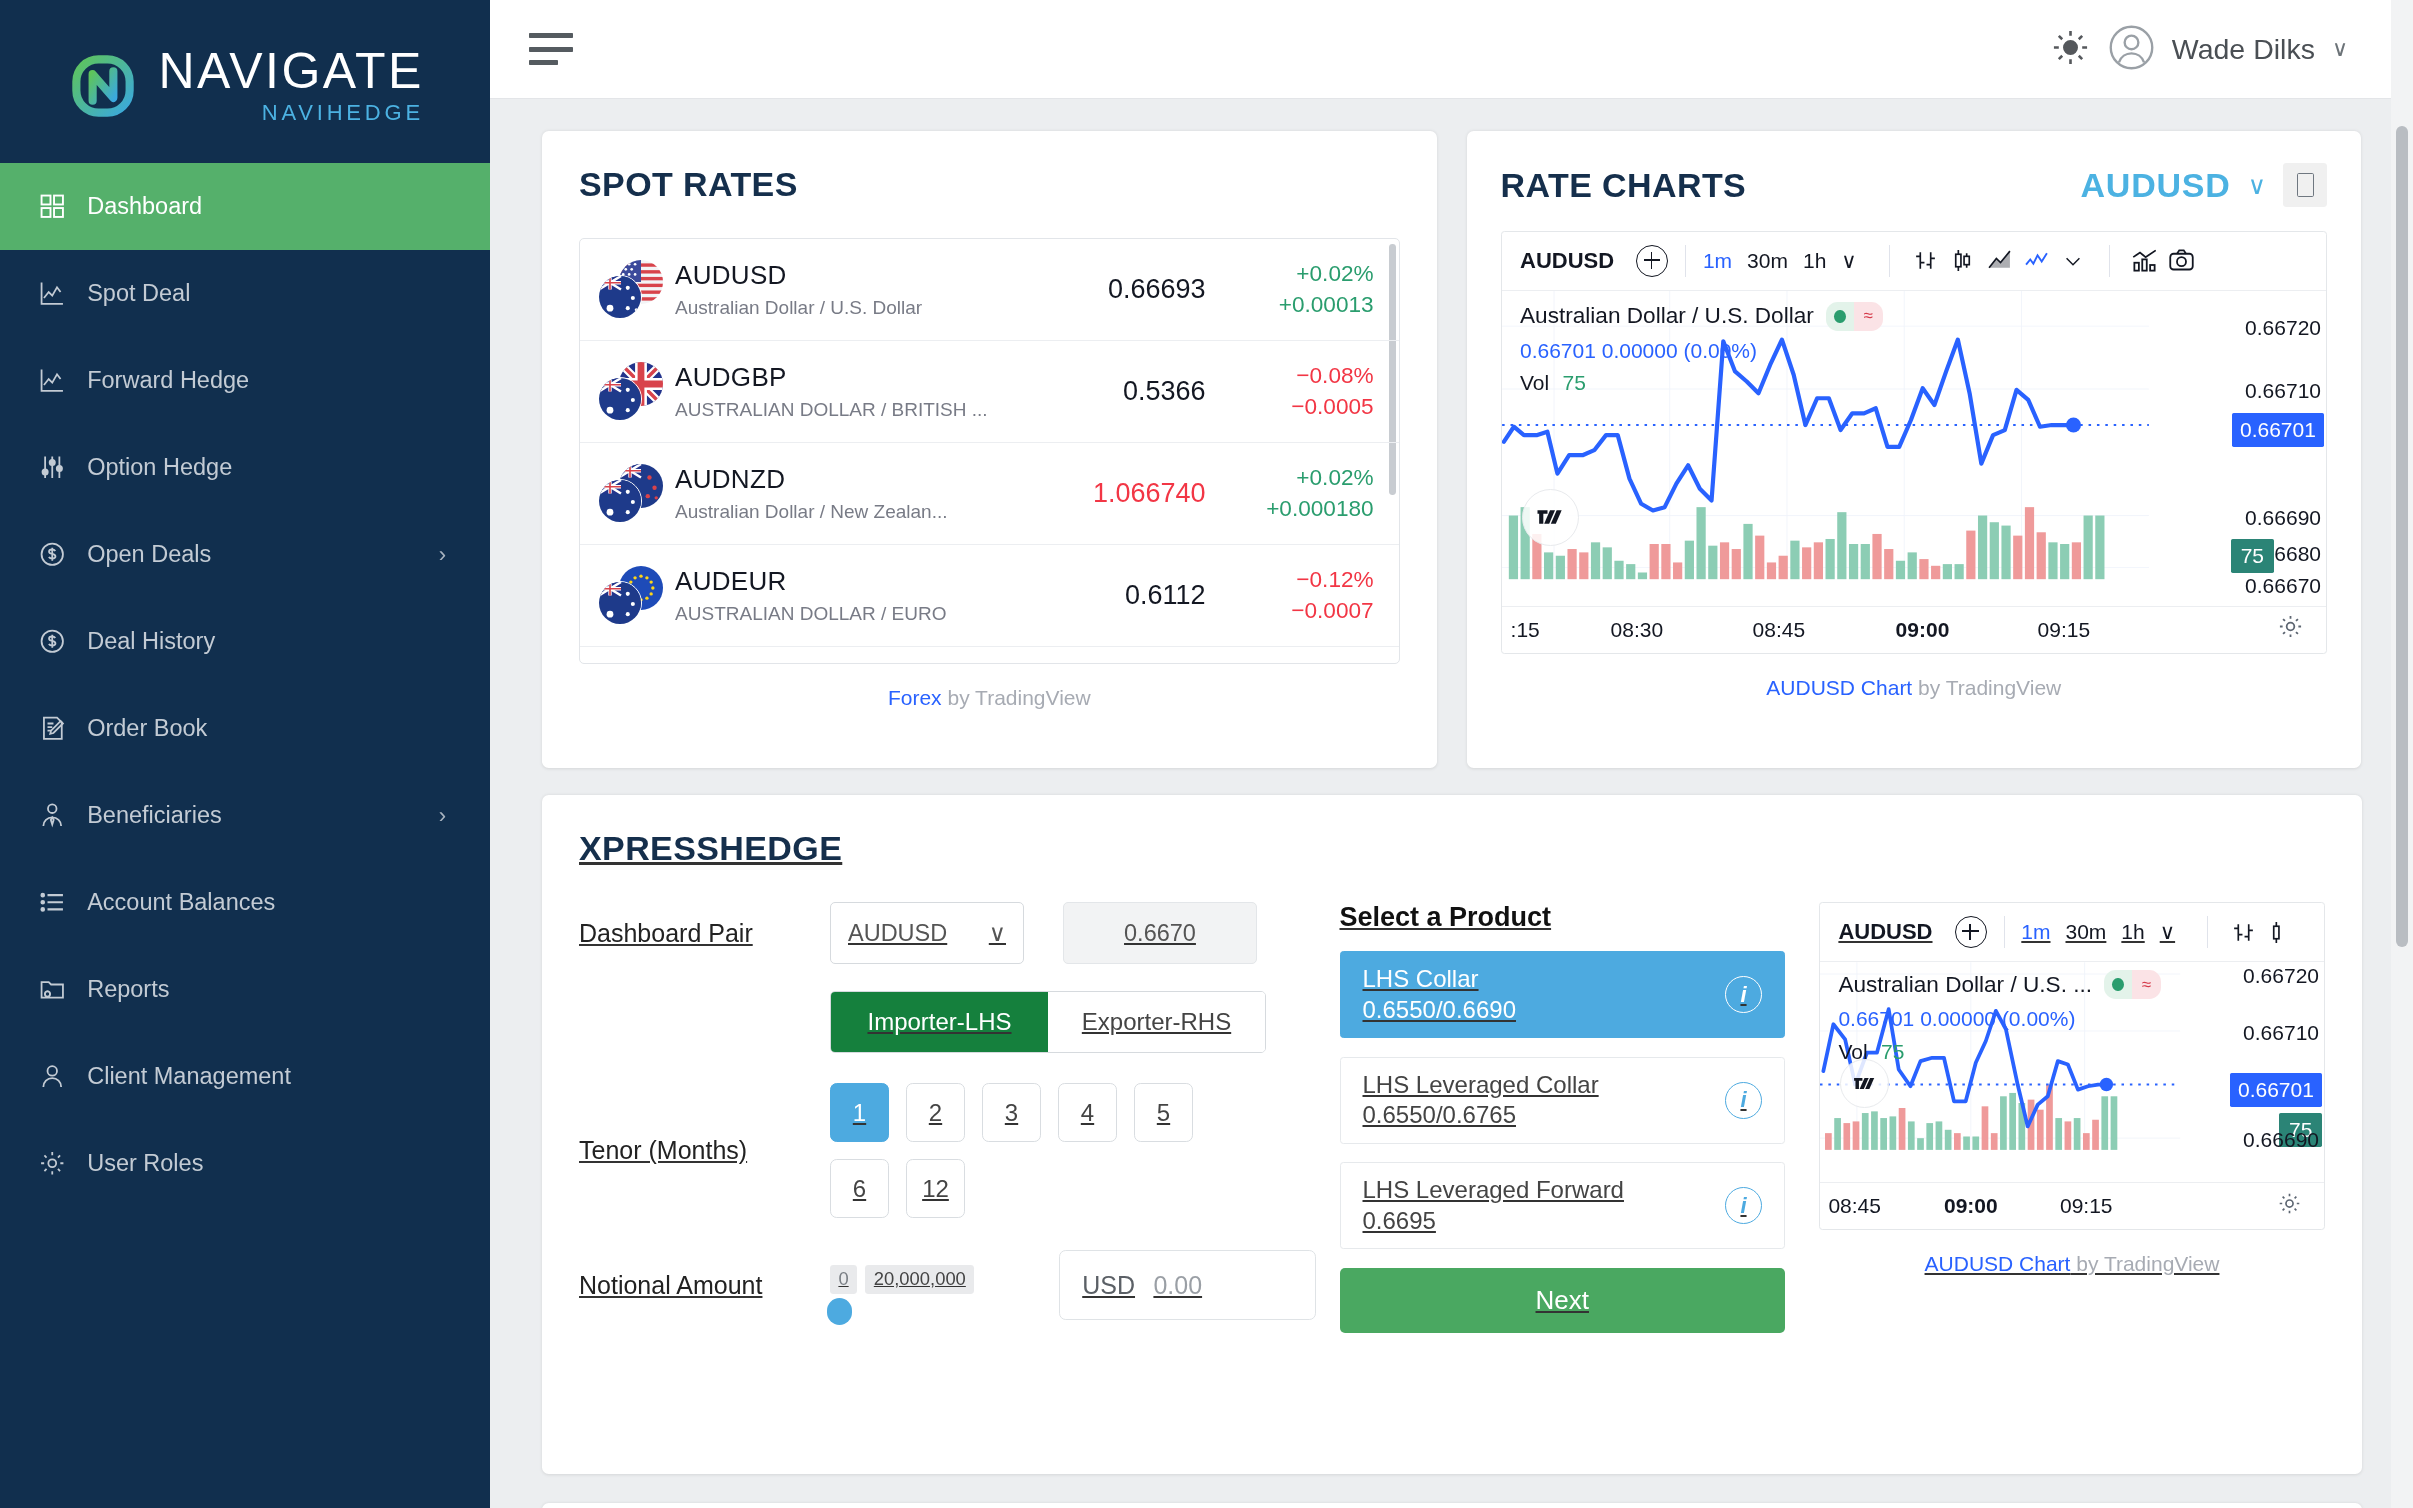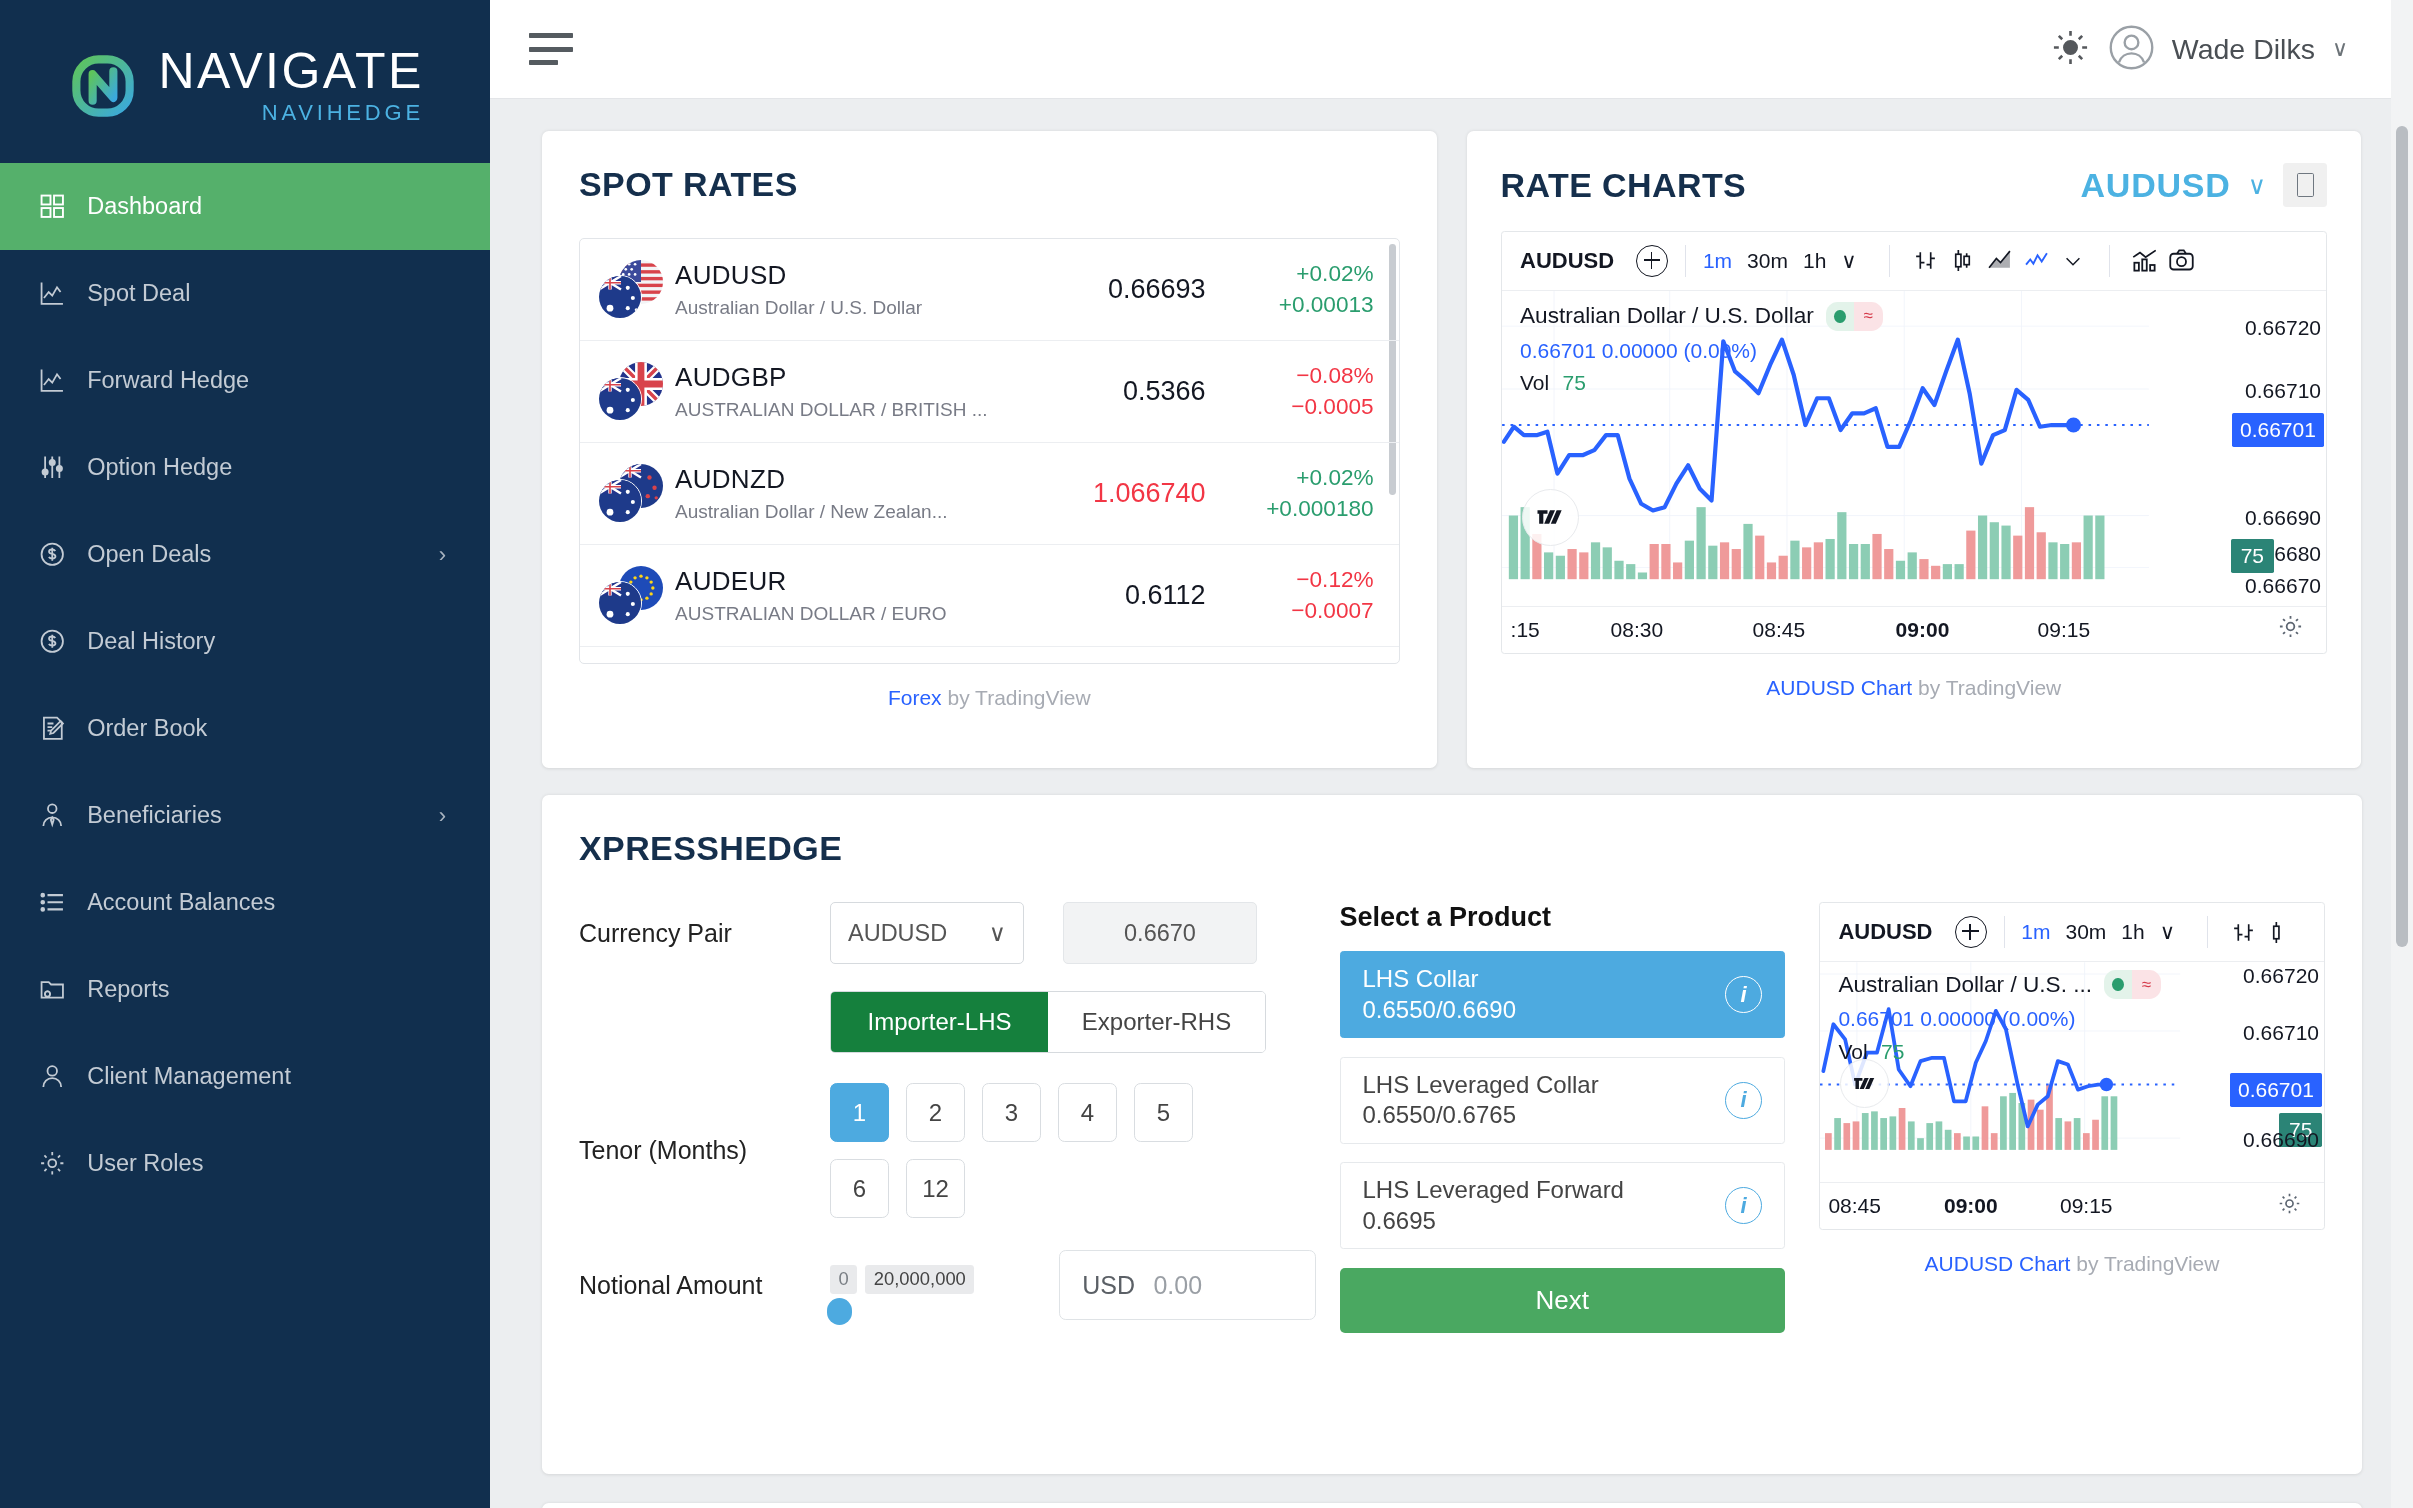--- a/index.html
+++ b/index.html
@@ -155,21 +155,21 @@
   .tv-xaxis .xt.bold { font-weight: 700; }
   .tv-gear { position: absolute; right: 22px; font-size: 25px; color: #5d6672; }
   .tv-logo {
     position: absolute; left: 20px; bottom: 60px;
     width: 57px; height: 57px; border-radius: 50%;
     border: 0.8px solid #e8eaed; background: rgba(255,255,255,.85);
     display: flex; align-items: center; justify-content: center; z-index: 4;
   }
 
   
-  .xh-card { width: 1820px; height: 679px; margin-top: 27px; padding: 34px 37px; position: relative; }
+  .xh-card { width: 1820px; height: 679px; margin-top: 27px; padding: 34px 37px; position: relative; text-decoration: underline; }
   .xh-body { display: flex; margin-top: 34px; gap: 0; }
   .xh-left { width: 737px; flex: 0 0 737px; }
   .field-row { display: flex; align-items: center; margin-bottom: 27px; }
   .field-label { width: 251px; flex: 0 0 251px; font-size: 25px; color: #222; }
   .select-box {
     width: 194px; height: 62px; border: 0.8px solid #d6dade; border-radius: 5px;
     display: flex; align-items: center; justify-content: space-between;
     padding: 0 17px; font-size: 23.5px; color: #555; cursor: pointer; background: #fff;
   }
   .ro-box {
@@ -804,21 +804,21 @@
         </section>
       </div>
 
       <section class="card xh-card">
         <h2 class="card-title">XPRESSHEDGE</h2>
 
         <div class="xh-body">
 
           <div class="xh-left">
             <div class="field-row">
-              <span class="field-label">Currency Pair</span>
+              <span class="field-label">Dashboard Pair</span>
               <span class="select-box">
                 <span>AUDUSD</span>
                 <span>∨</span>
               </span>
               <span class="ro-box">0.6670</span>
             </div>
 
             <div class="seg">
               <div class="on">Importer-LHS</div>
               <div>Exporter-RHS</div>

